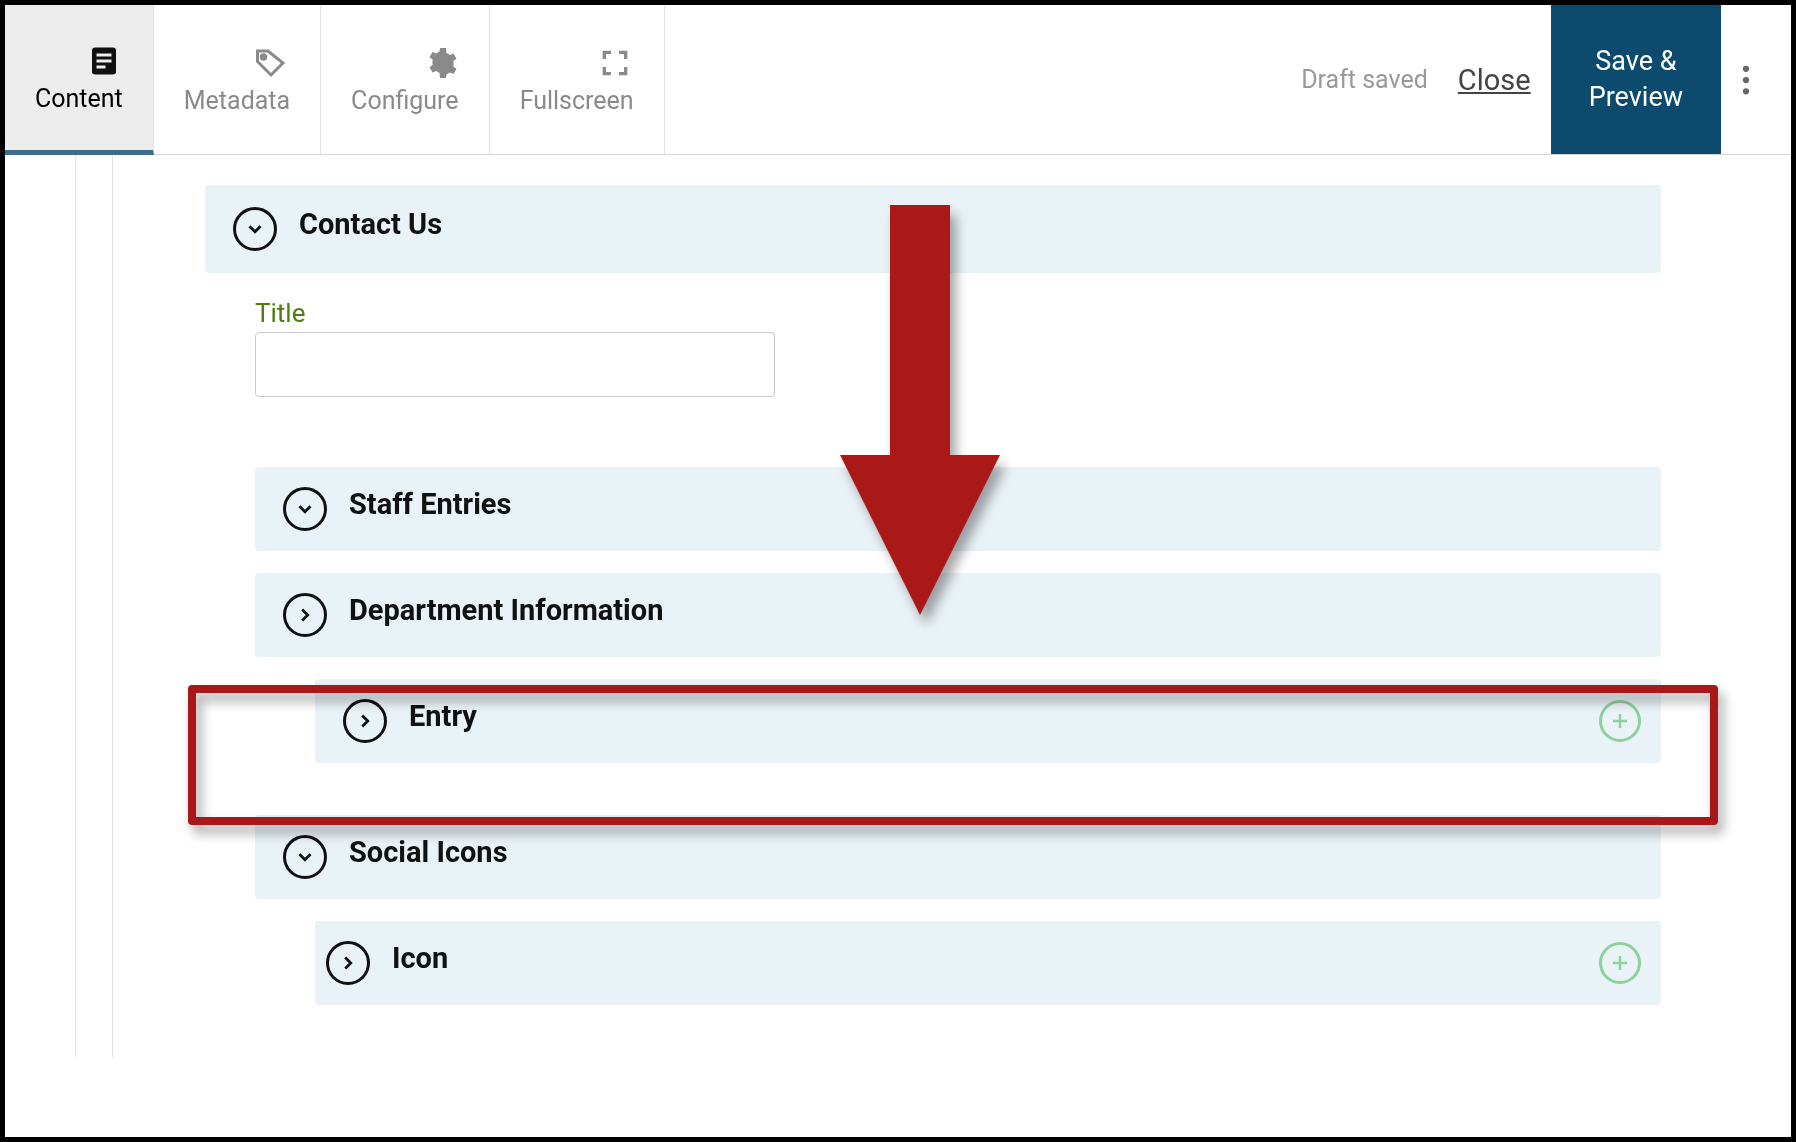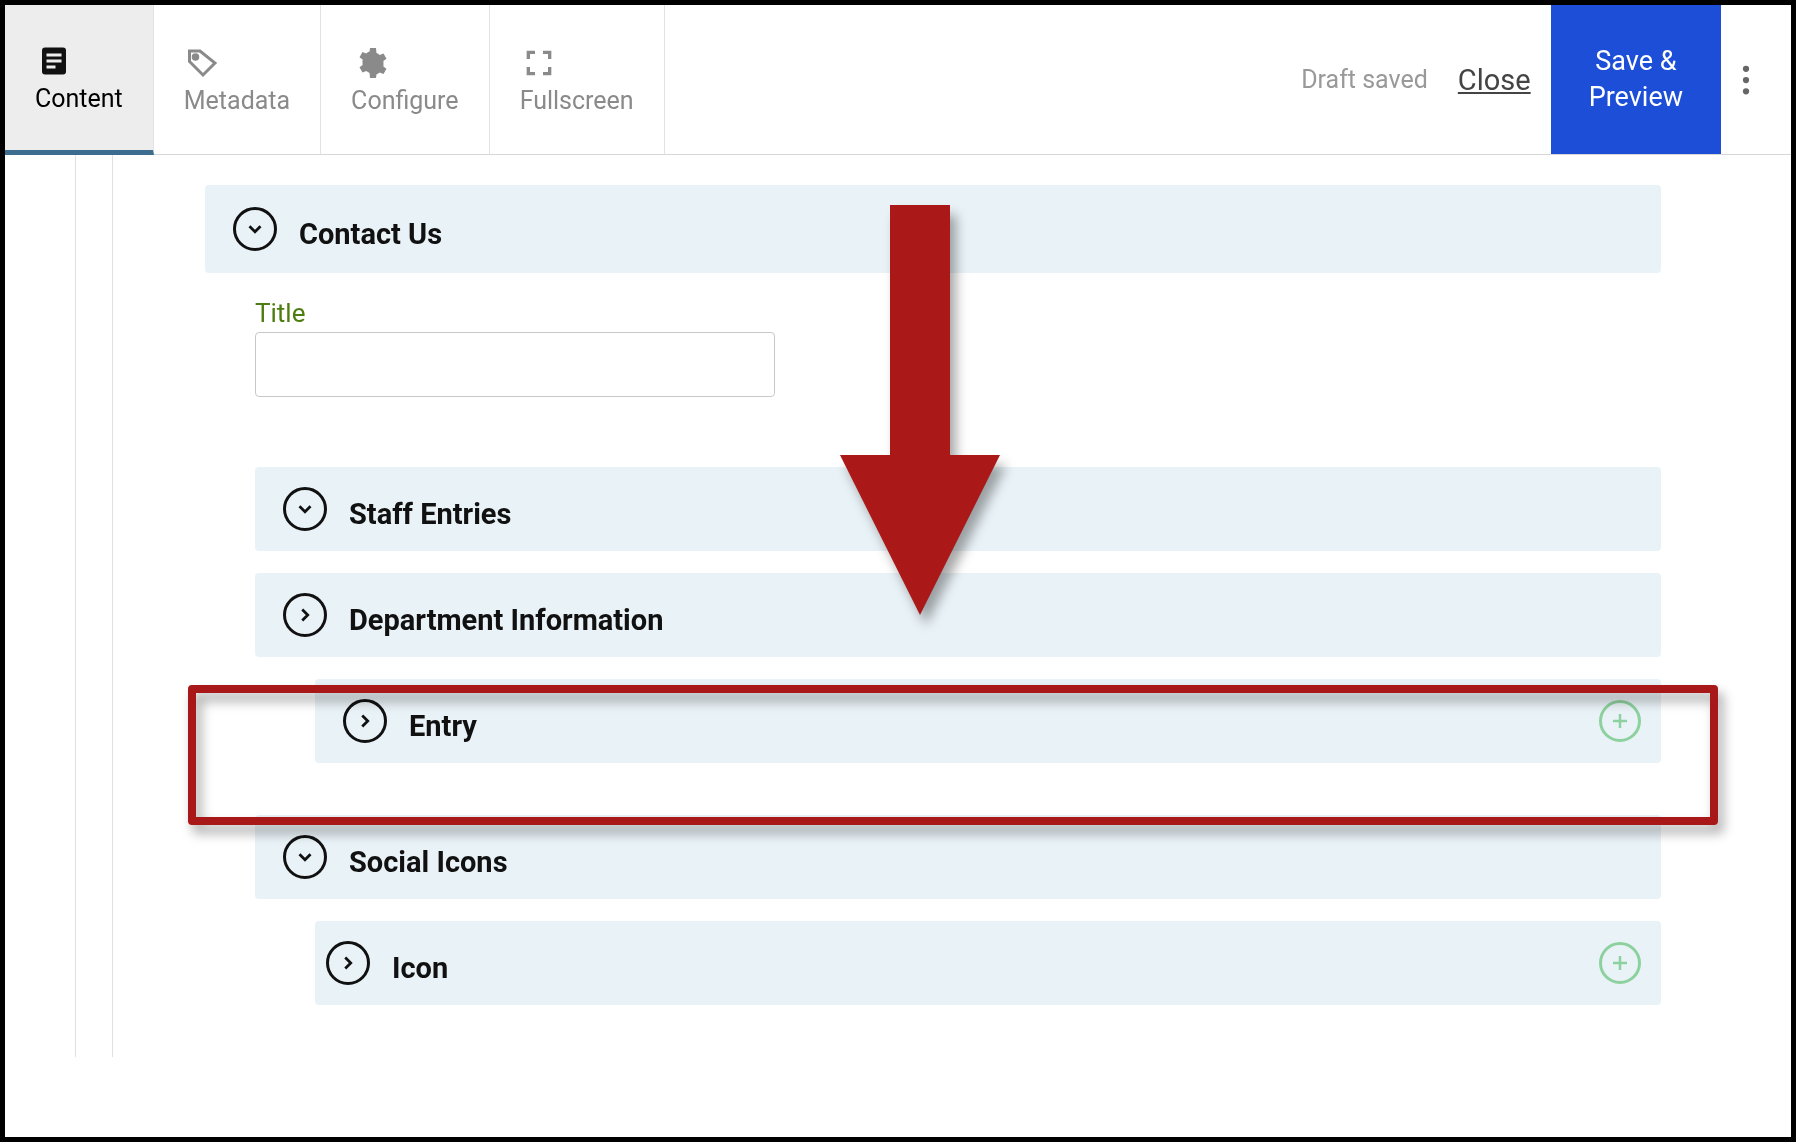--- a/index.html
+++ b/index.html
@@ -18,21 +18,21 @@
       display: flex;
       align-items: stretch;
       height: 150px;
       border-bottom: 1px solid #d6d6d6;
       background: #fff;
     }
     .toolbar-left { display: flex; }
     .tab {
       display: flex;
       flex-direction: column;
-      align-items: flex-start;
+      align-items: flex-end;
       justify-content: center;
       padding: 0 30px;
       border-right: 1px solid #e2e2e2;
       color: #8a8a8a;
       cursor: pointer;
       min-width: 140px;
       gap: 4px;
     }
     .tab.active {
       background: #ededed;
@@ -41,21 +41,21 @@
       margin-bottom: -1px;
     }
     .tab .tab-icon { width: 38px; height: 38px; display:flex; align-items:center; justify-content:center;}
     .tab .tab-label { font-size: 25px; }
     .tab.active .tab-label { color:#000; }
 
     .toolbar-right { margin-left: auto; display: flex; align-items: center; padding-right: 20px;}
     .draft-status { color: #999; font-size: 25px; margin-right: 10px; }
     .btn-close { color: #444; font-size: 29px; cursor: pointer; padding: 0 20px; text-decoration: underline; }
     .btn-save {
-      background: #1d4ed8;
+      background: #0c4a6e;
       color: #fff;
       font-size: 27px;
       padding: 0 38px;
       height: 100%;
       display: flex;
       align-items: center;
       justify-content: center;
       text-align: center;
       line-height: 1.3;
       cursor: pointer;
@@ -77,21 +77,21 @@
       top: 0; left: 70px; bottom: 0;
       display: flex;
       gap: 36px;
     }
     .tree-guides div { width: 1px; background: #e0e0e0; }
 
     .panel {
       background: #e9f2f7;
       border-radius: 4px;
       display: flex;
-      align-items: flex-end;
+      align-items: flex-start;
       padding: 22px 28px;
       gap: 22px;
       position: relative;
     }
     .panel.level-0 { margin-left: 150px; margin-right: 80px; margin-bottom: 22px; }
     .panel.level-1 { margin-left: 200px; margin-right: 80px; margin-bottom: 22px; padding: 20px 28px;}
     .panel-title { font-size: 29px; font-weight: 700; color: #111; }
 
     .expand-circle {
       width: 44px; height: 44px;

